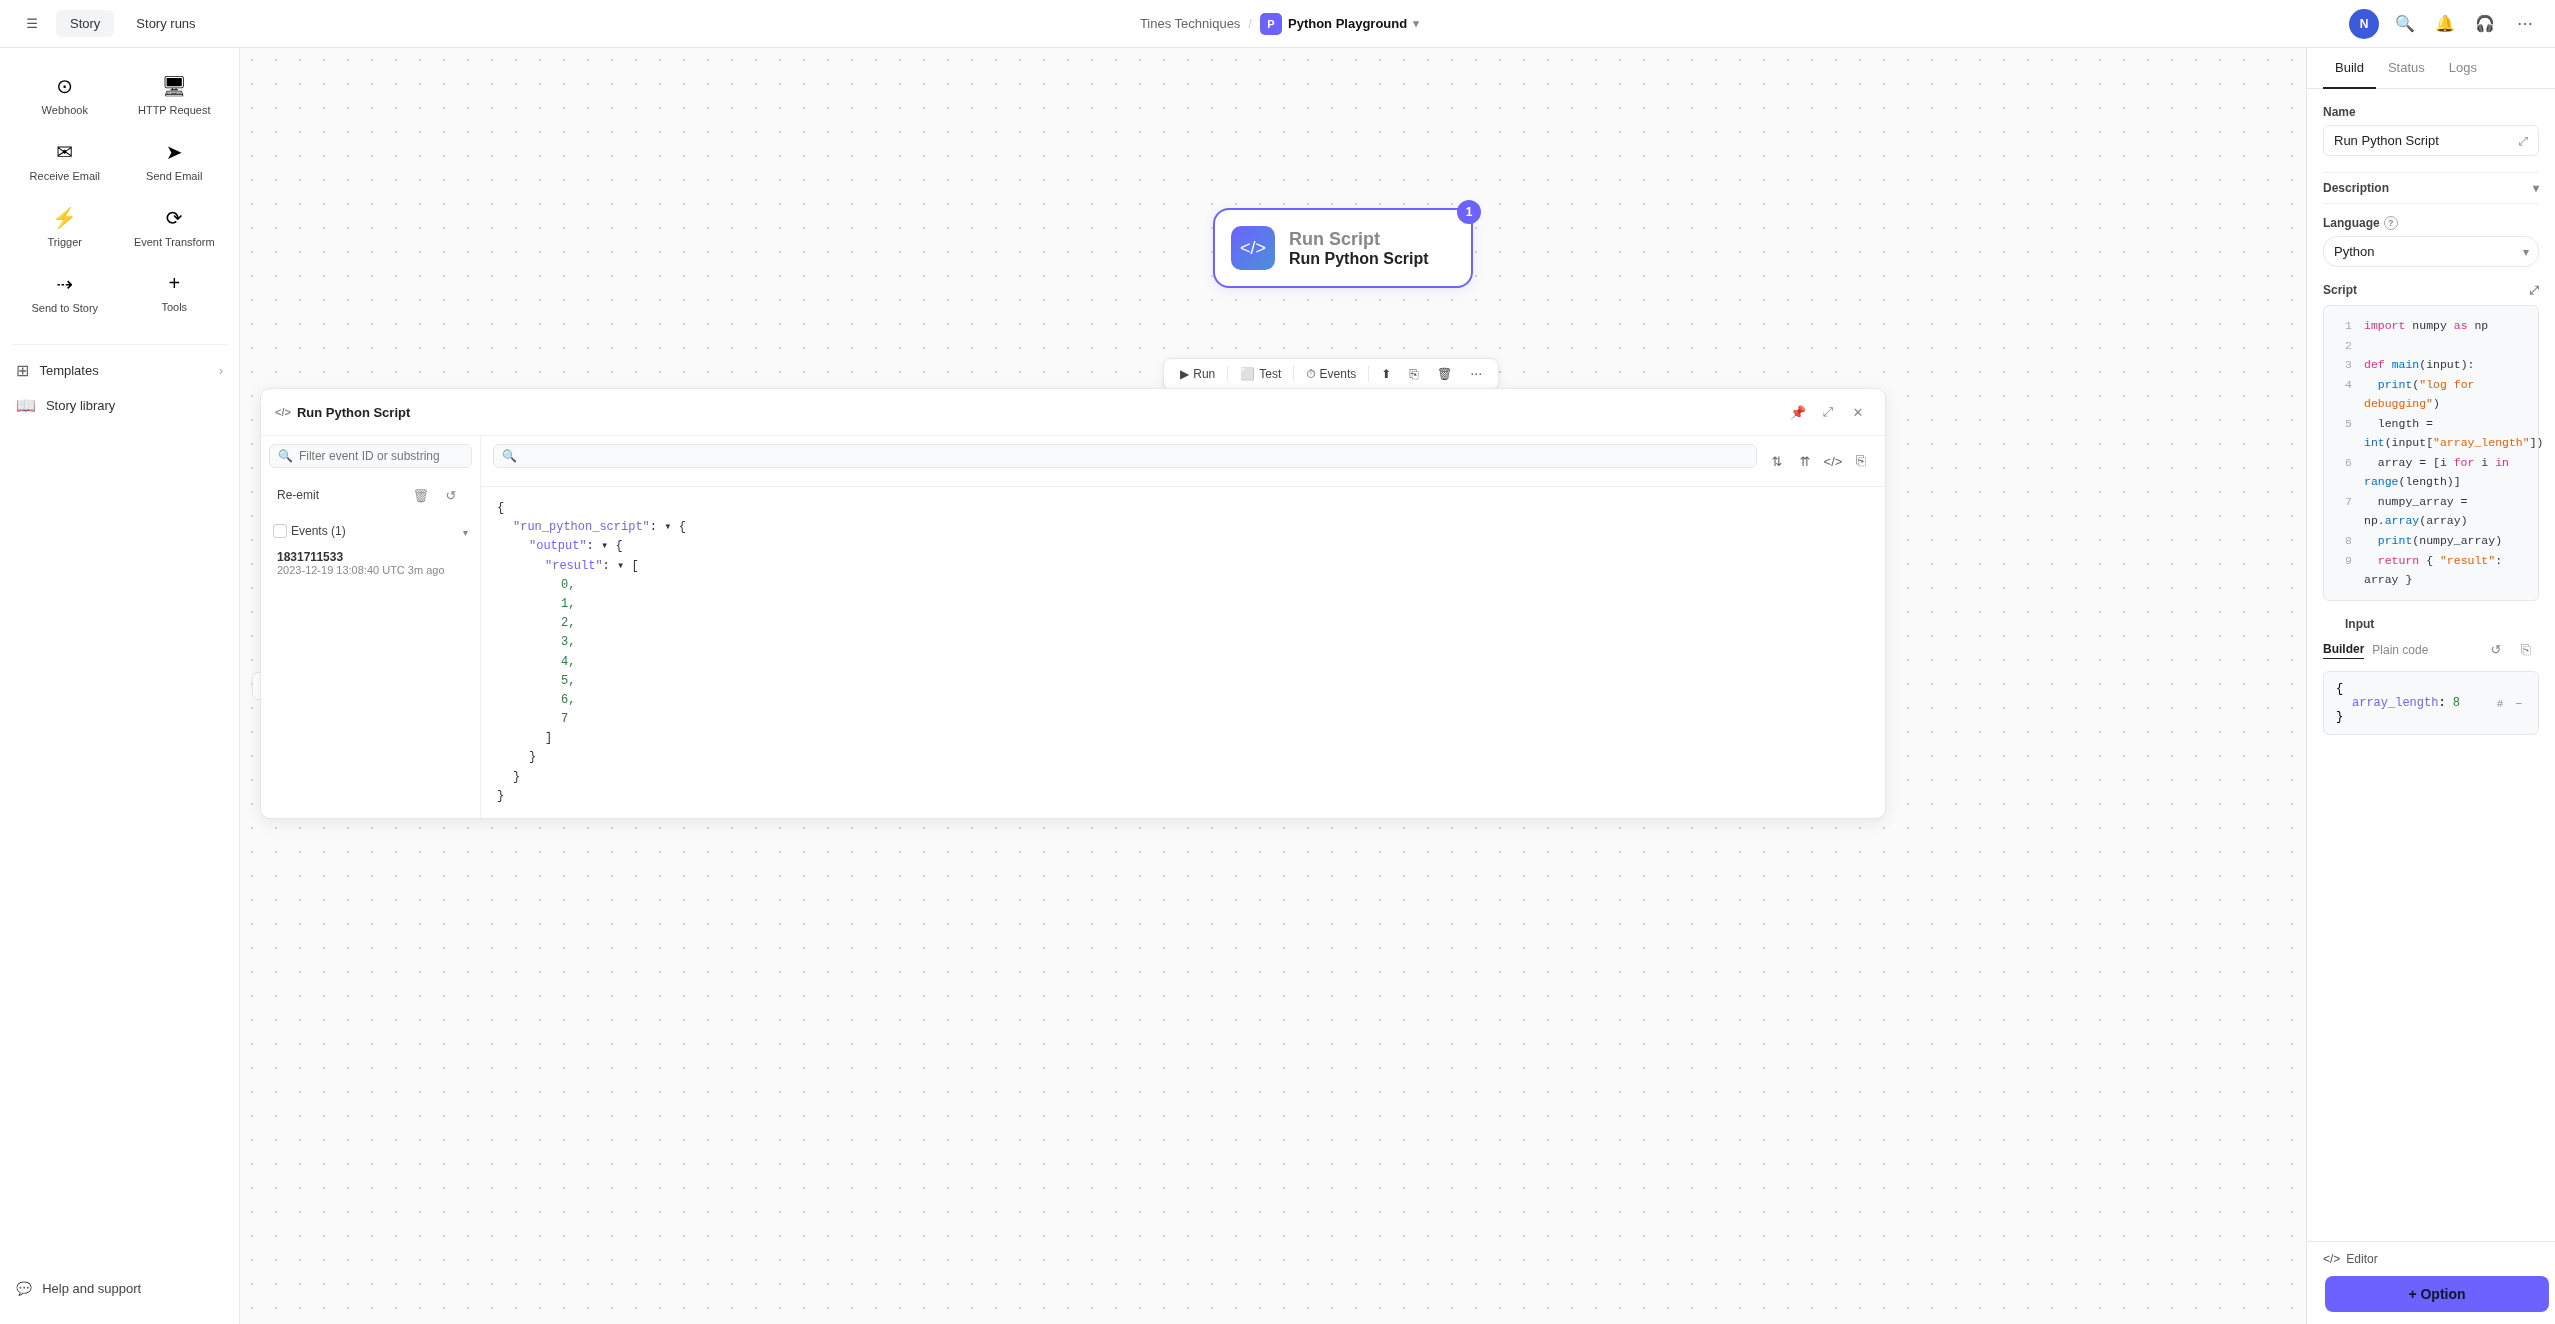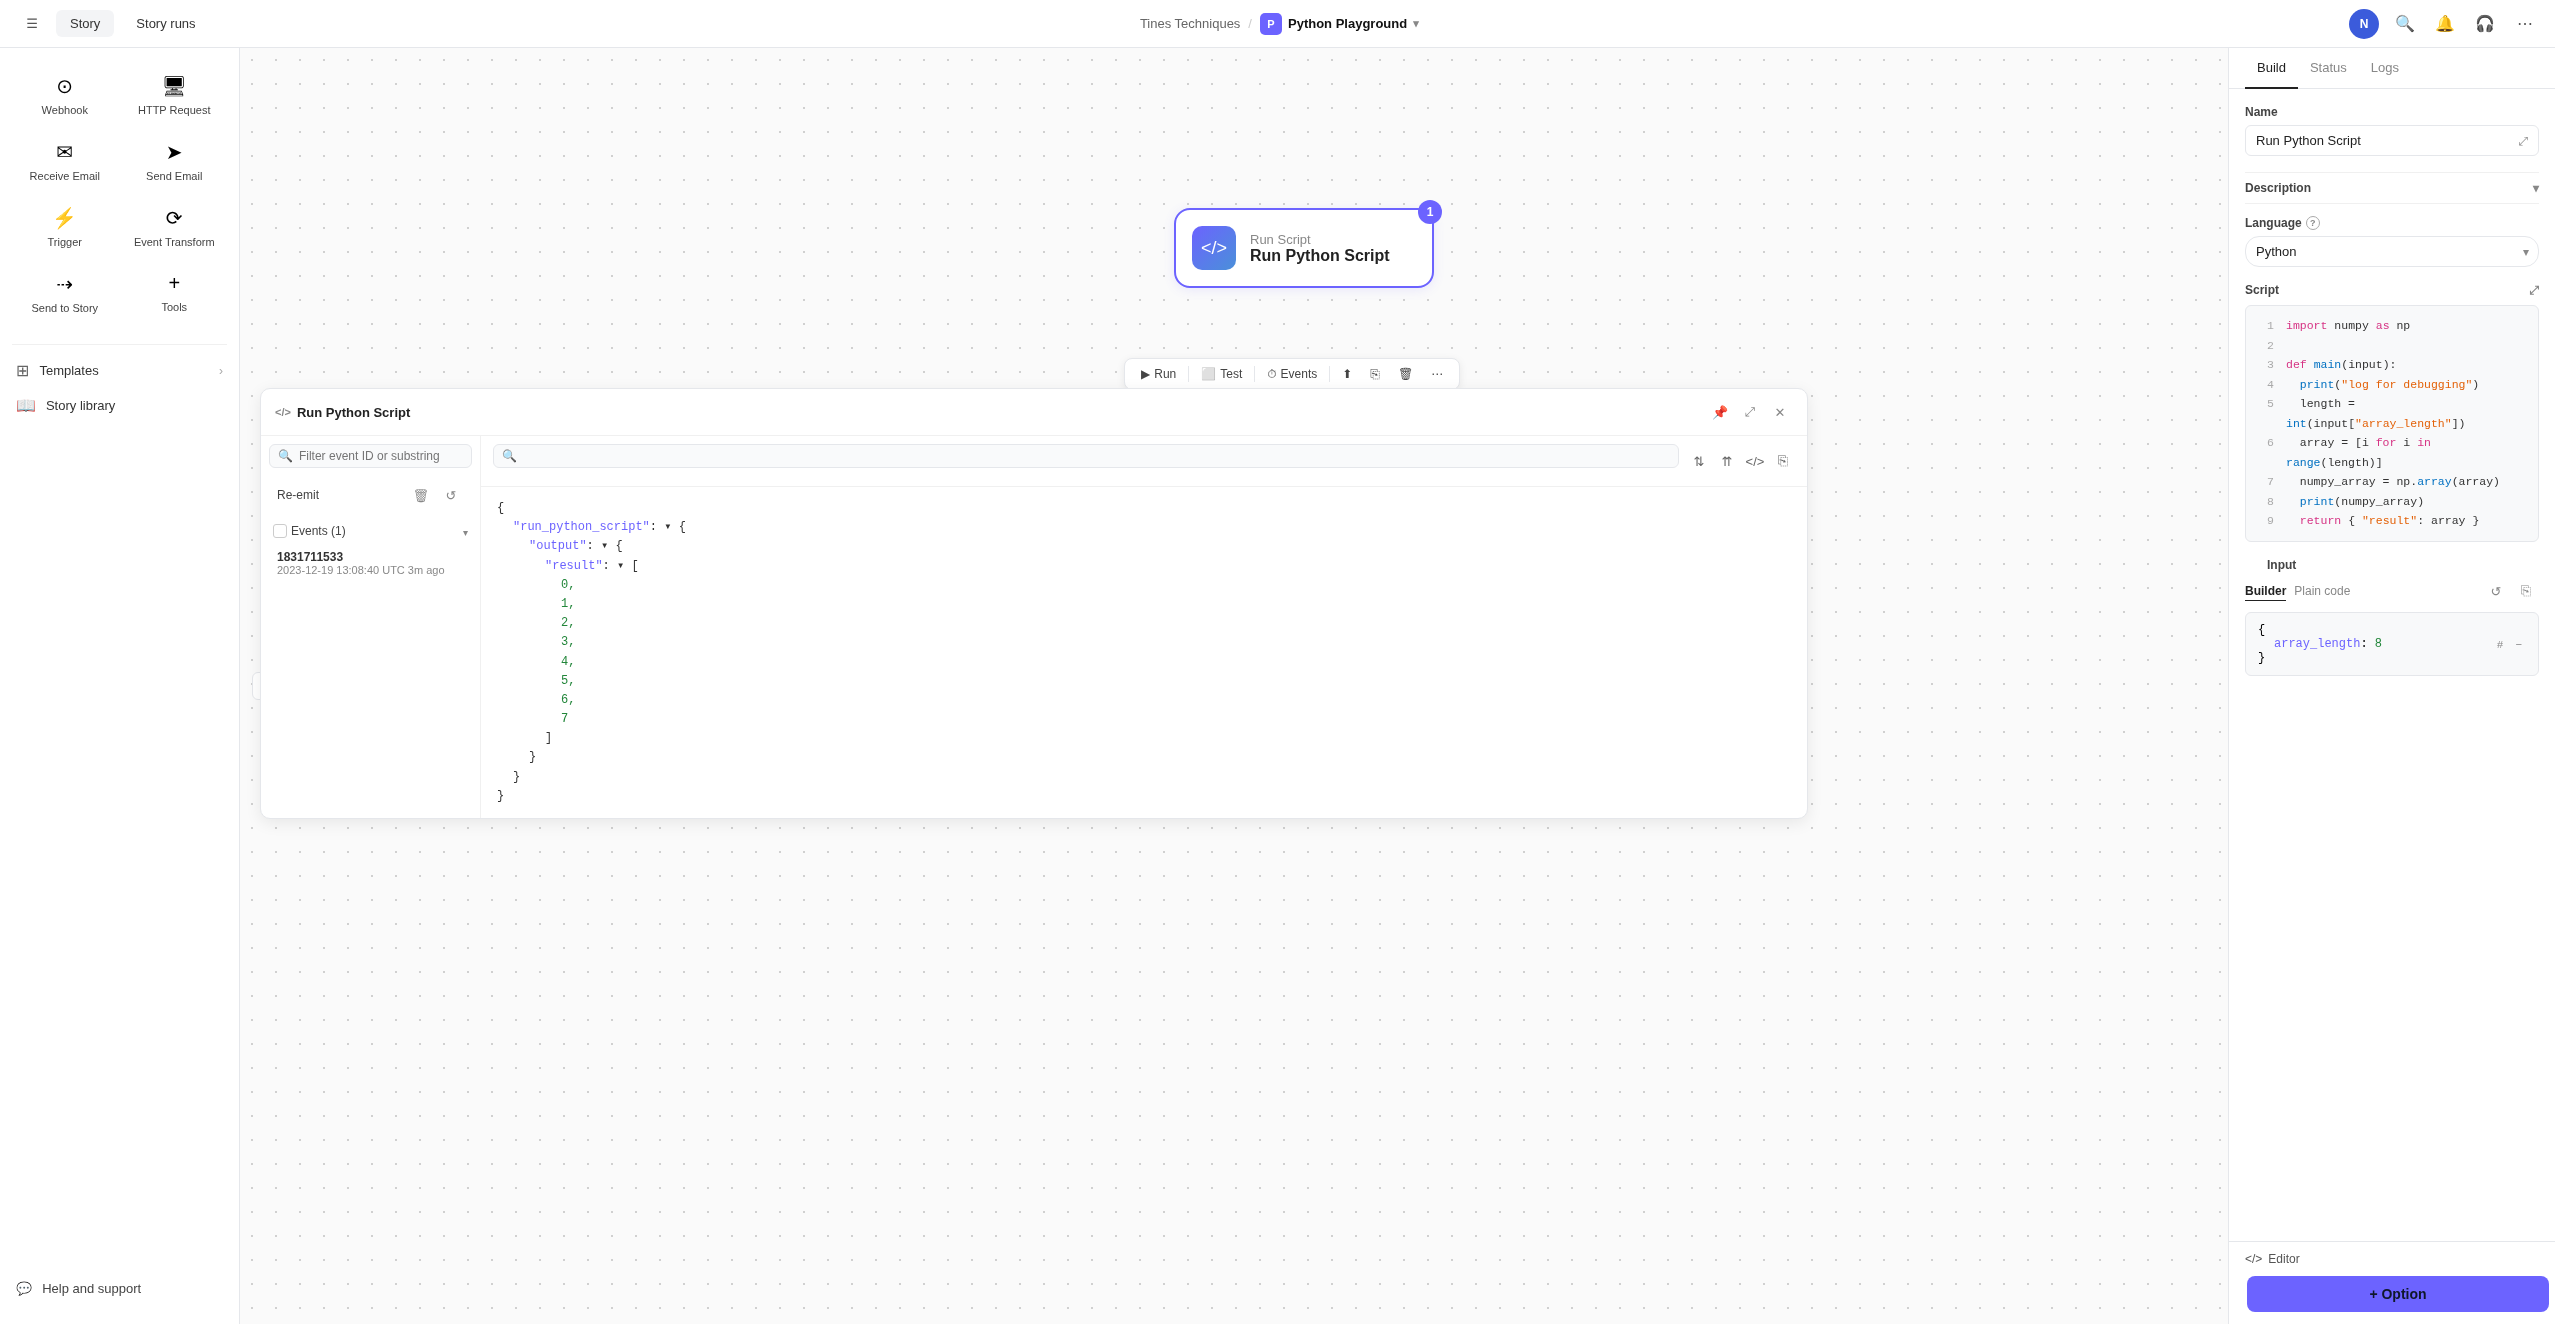--- a/index.html
+++ b/index.html
@@ -37,21 +37,21 @@
     
     .canvas-wrapper { flex: 1; position: relative; overflow: hidden; }
     .canvas { width: 100%; height: 100%; background-color: #fafafa; background-image: radial-gradient(circle, #d0d0d0 1px, transparent 1px); background-size: 24px 24px; position: relative; }
 
     
     .collapse-btn { position: absolute; left: 12px; top: 50%; transform: translateY(-50%); background: #fff; border: 1px solid #e5e7eb; border-radius: 6px; width: 28px; height: 28px; display: flex; align-items: center; justify-content: center; cursor: pointer; font-size: 12px; color: #666; }
 
     
     .script-node { position: absolute; top: 160px; left: 50%; transform: translateX(-60px); background: #fff; border: 2.5px solid #6c63ff; border-radius: 16px; padding: 16px 20px 16px 16px; display: flex; align-items: center; gap: 14px; min-width: 260px; box-shadow: 0 2px 12px rgba(108,99,255,0.12); }
     .script-node .node-icon { width: 44px; height: 44px; background: linear-gradient(135deg, #6c63ff, #4a90d9); border-radius: 10px; display: flex; align-items: center; justify-content: center; color: #fff; font-size: 18px; }
-    .script-node .node-text .node-title { font-size: 13px; color: #888; font-weight: 400; }
+    .script-node .node-text .node-title { font-size: 18px; color: #888; font-weight: 700; }
     .script-node .node-text .node-name { font-size: 16px; font-weight: 700; color: #222; }
     .script-node .badge { position: absolute; top: -10px; right: -10px; background: #6c63ff; color: #fff; border-radius: 50%; width: 24px; height: 24px; display: flex; align-items: center; justify-content: center; font-size: 12px; font-weight: 700; }
 
     
     .node-toolbar { position: absolute; top: 310px; left: 50%; transform: translateX(-110px); background: #fff; border: 1px solid #e5e7eb; border-radius: 8px; display: flex; align-items: center; gap: 2px; padding: 4px 8px; box-shadow: 0 2px 8px rgba(0,0,0,0.08); }
     .node-toolbar-btn { padding: 4px 8px; border-radius: 4px; cursor: pointer; font-size: 12px; color: #444; display: flex; align-items: center; gap: 4px; }
     .node-toolbar-sep { width: 1px; height: 16px; background: #e5e7eb; margin: 0 2px; }
 
     
     .event-panel { position: absolute; top: 340px; left: 20px; right: 420px; background: #fff; border: 1px solid #e5e7eb; border-radius: 10px; box-shadow: 0 4px 16px rgba(0,0,0,0.08); display: flex; flex-direction: column; overflow: hidden; max-height: 440px; }
@@ -82,21 +82,21 @@
     .payload-tb-btn { width: 24px; height: 24px; border-radius: 4px; display: flex; align-items: center; justify-content: center; cursor: pointer; color: #666; font-size: 13px; }
     .json-line { line-height: 1.6; }
     .json-key { color: #6c63ff; }
     .json-val-num { color: #22863a; }
     .json-brace { color: #333; }
     .json-indent-1 { padding-left: 16px; }
     .json-indent-2 { padding-left: 32px; }
     .json-indent-3 { padding-left: 48px; }
 
     
-    .right-panel { width: 327px; background: #fff; border-left: 1px solid #e5e7eb; display: flex; flex-direction: column; overflow: hidden; }
+    .right-panel { width: 249px; background: #fff; border-left: 1px solid #e5e7eb; display: flex; flex-direction: column; overflow: hidden; }
     .right-panel-tabs { display: flex; border-bottom: 1px solid #e5e7eb; padding: 0 16px; }
     .rp-tab { padding: 12px 12px; font-size: 13px; color: #888; cursor: pointer; border-bottom: 2px solid transparent; margin-bottom: -1px; }
     .rp-tab.active { color: #222; border-bottom-color: #222; font-weight: 500; }
     .right-panel-body { flex: 1; overflow-y: auto; padding: 16px; }
     .rp-field { margin-bottom: 16px; }
     .rp-label { font-size: 12px; font-weight: 600; color: #444; margin-bottom: 6px; display: flex; align-items: center; gap: 4px; }
     .rp-input { width: 100%; border: 1px solid #e5e7eb; border-radius: 6px; padding: 7px 10px; font-size: 13px; color: #222; outline: none; display: flex; align-items: center; justify-content: space-between; }
     .rp-expand-btn { cursor: pointer; color: #888; font-size: 12px; }
     .rp-section-label { font-size: 12px; font-weight: 600; color: #444; margin-bottom: 8px; display: flex; align-items: center; justify-content: space-between; }
     .rp-code-area { background: #f8f9fa; border: 1px solid #e5e7eb; border-radius: 6px; font-family: 'Courier New', monospace; font-size: 11.5px; padding: 10px 12px; position: relative; }

